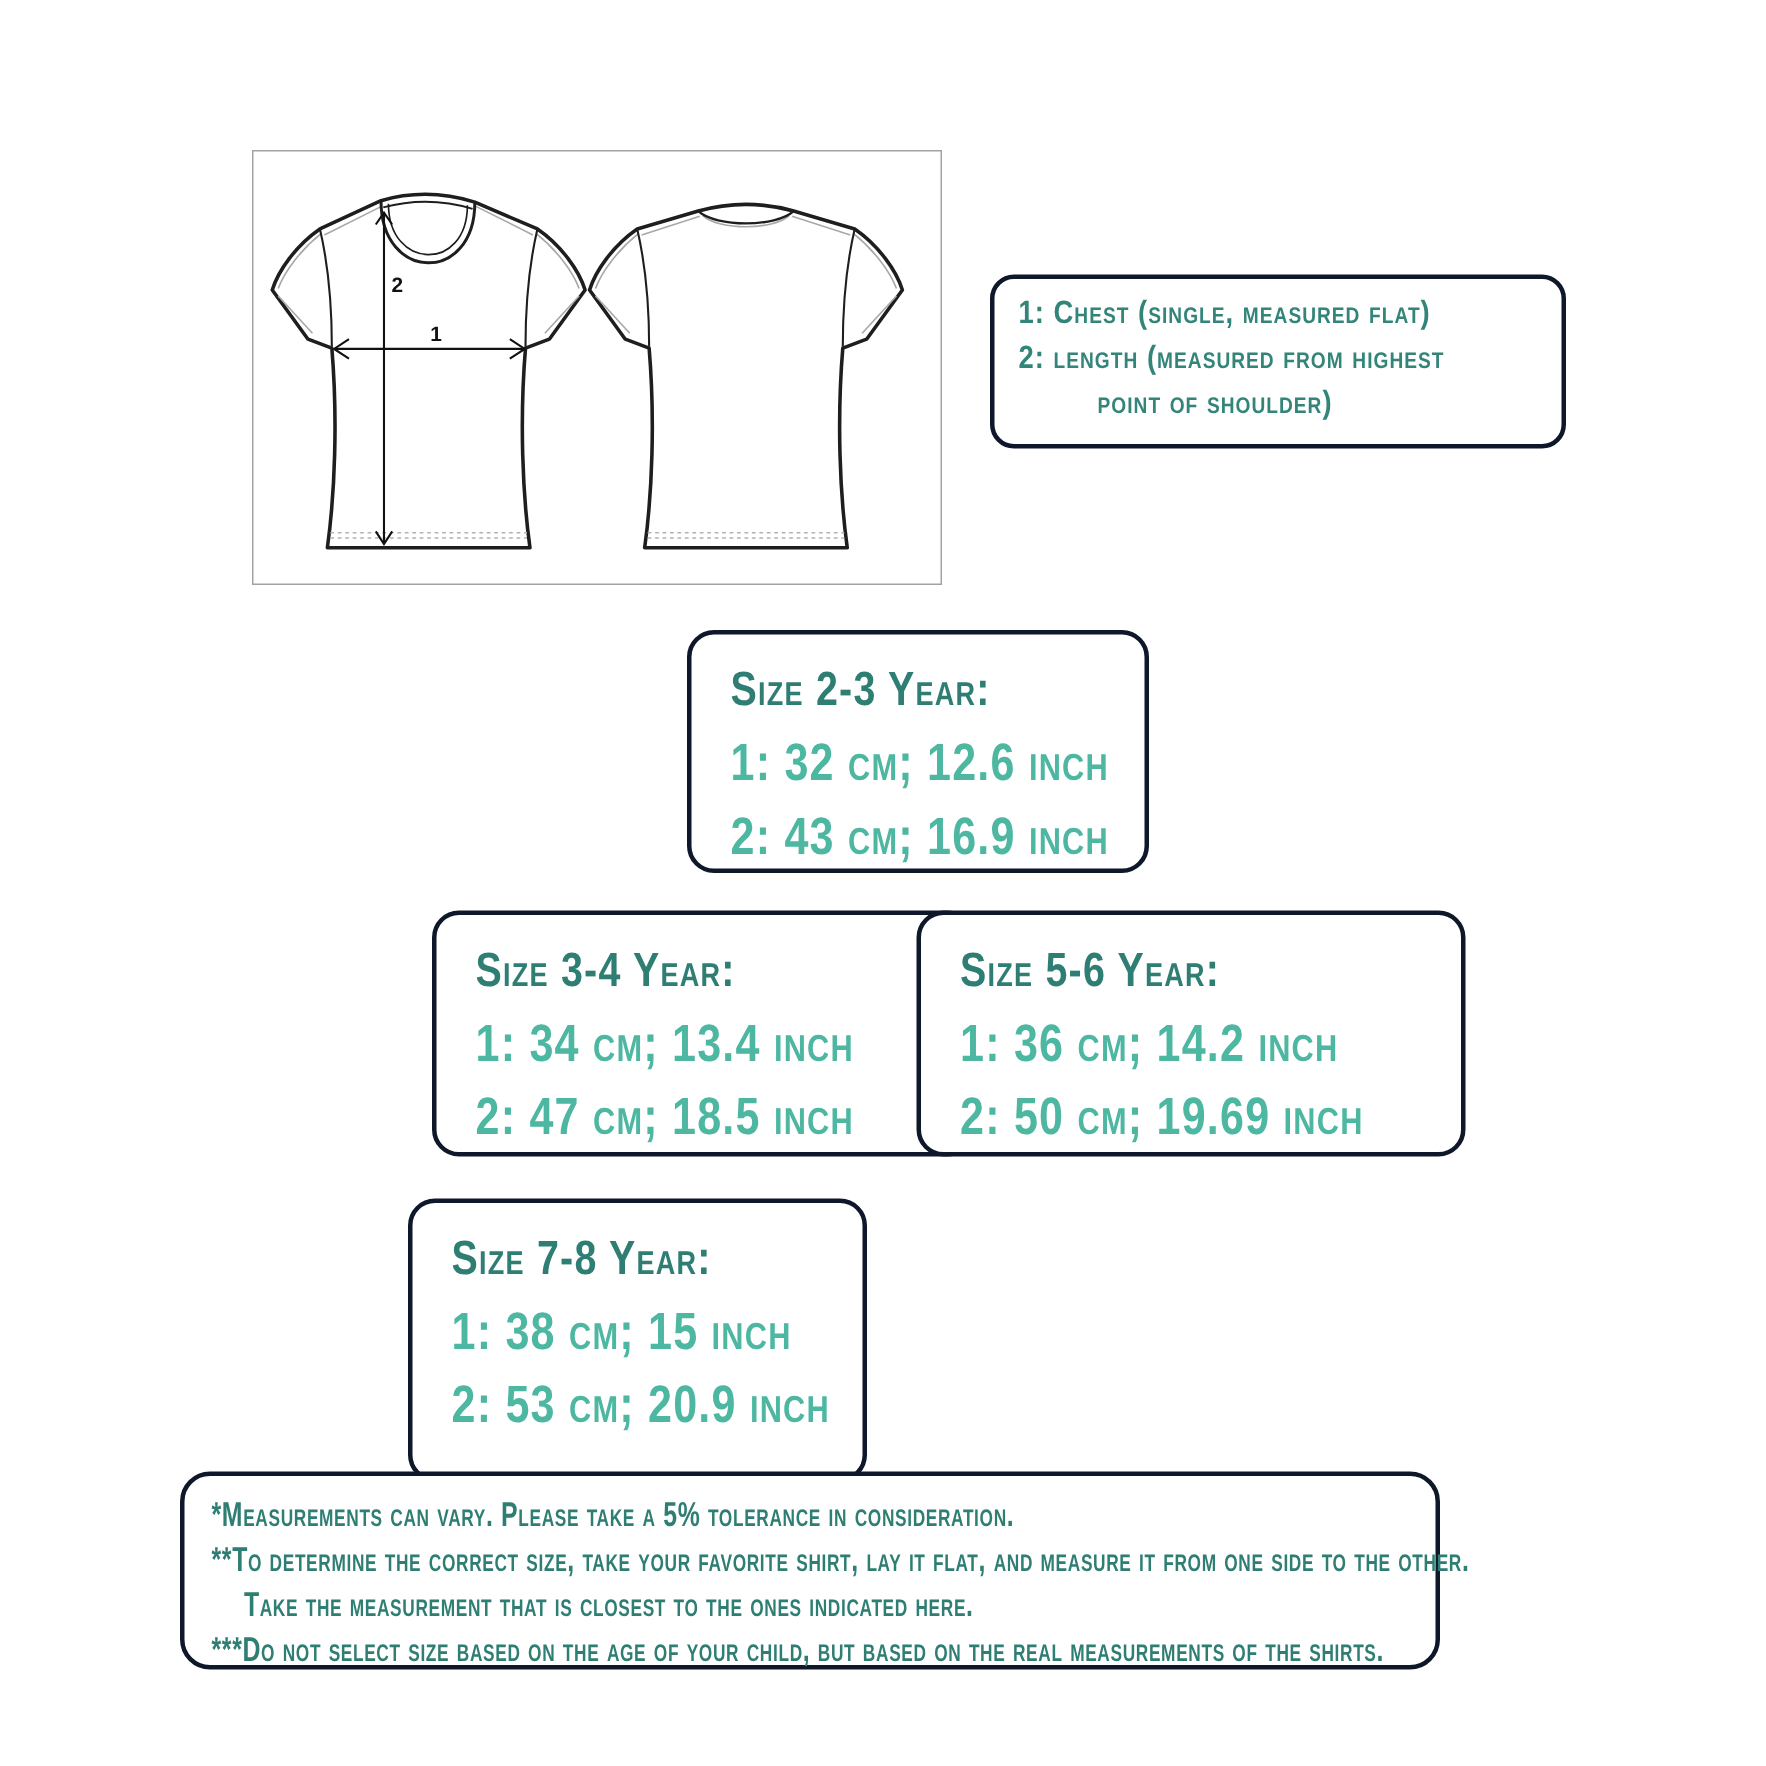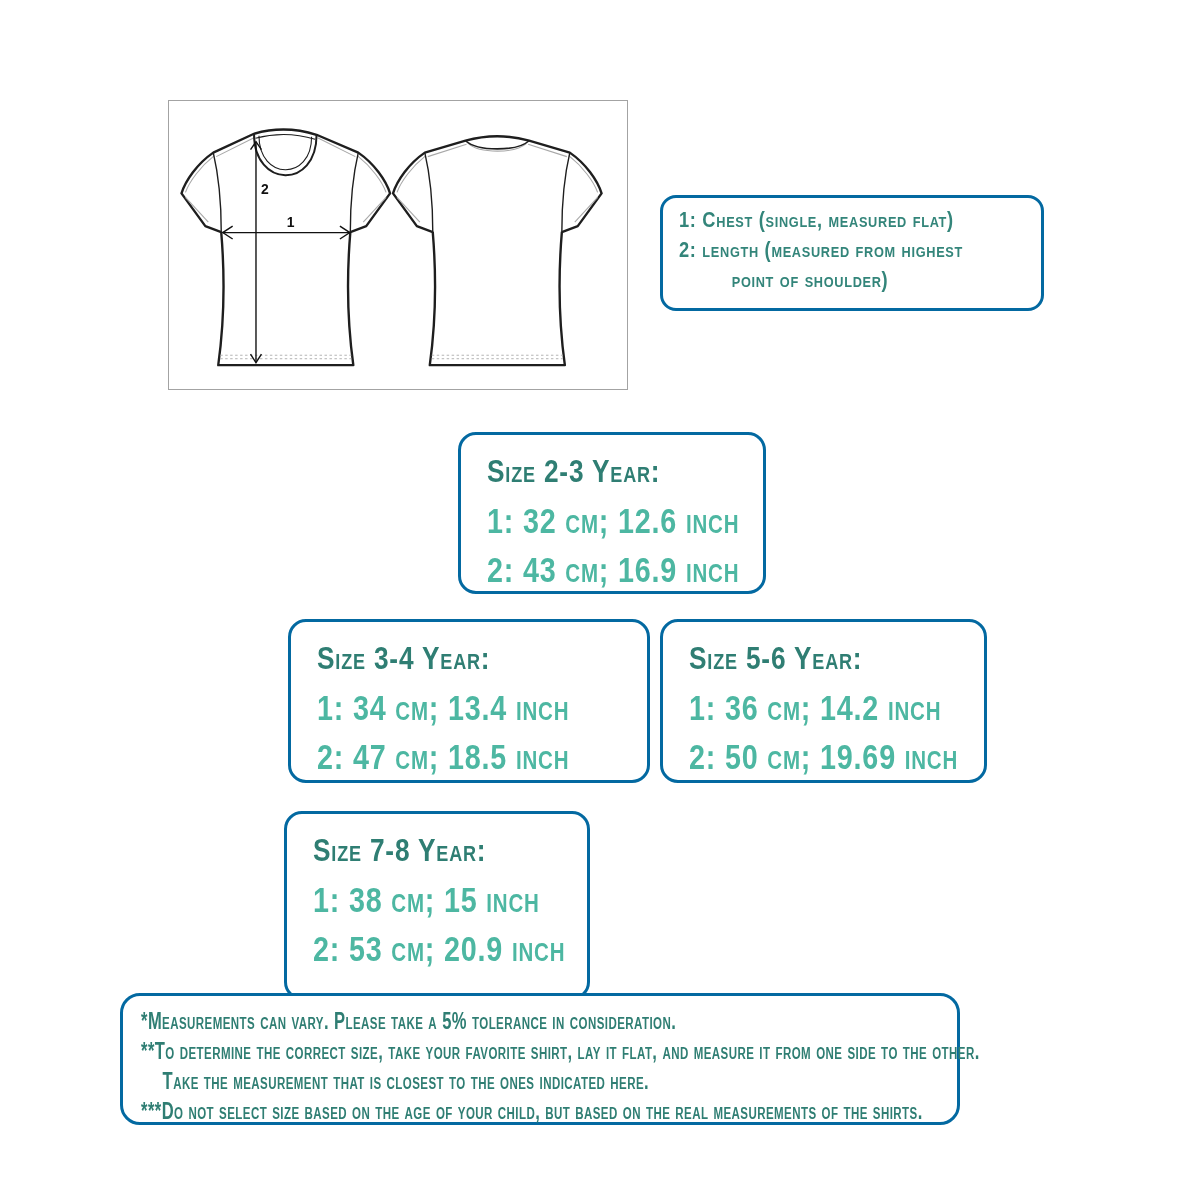--- a/index.html
+++ b/index.html
@@ -20,23 +20,22 @@
     left: 168px; top: 100px;
     width: 460px; height: 290px;
     background: #ffffff;
     border: 1.5px solid #a3a3a3;
   }
   .tshirt-panel svg { display: block; width: 100%; height: 100%; }
 
   
   .box {
     position: absolute;
-    border: 3px solid #0369a1;
+    border: 3px solid #0f172a;
     background: #ffffff;
-    margin-top: 12px;
   }
 
   
   .scale-wrap {
     transform-origin: 0 0;
     white-space: nowrap;
   }
 
   .legend-box { left: 660px; top: 183px; width: 384px; height: 116px; border-radius: 16px; padding: 7px 0 0 16px; }
   .legend-box .scale-wrap { transform: scaleX(0.85); width: 118%; }
@@ -180,29 +179,29 @@
   </div>
 
   <div class="box size-box" style="left:288px; top:607px; width:362px; height:164px;">
     <div class="scale-wrap">
       <div class="size-title">Size 3-4 Year:</div>
       <div class="size-value">1: 34 cm; 13.4 inch</div>
       <div class="size-value">2: 47 cm; 18.5 inch</div>
     </div>
   </div>
 
-  <div class="box size-box" style="left:660px; top:607px; width:327px; height:164px;">
+  <div class="box size-box" style="left:611px; top:607px; width:366px; height:164px;">
     <div class="scale-wrap">
       <div class="size-title">Size 5-6 Year:</div>
       <div class="size-value">1: 36 cm; 14.2 inch</div>
       <div class="size-value">2: 50 cm; 19.69 inch</div>
     </div>
   </div>
 
-  <div class="box size-box" style="left:284px; top:799px; width:306px; height:189px;">
+  <div class="box size-box" style="left:272px; top:799px; width:306px; height:189px;">
     <div class="scale-wrap">
       <div class="size-title">Size 7-8 Year:</div>
       <div class="size-value">1: 38 cm; 15 inch</div>
       <div class="size-value">2: 53 cm; 20.9 inch</div>
     </div>
   </div>
 
 
   <div class="box footnote-box">
     <div class="scale-wrap">

